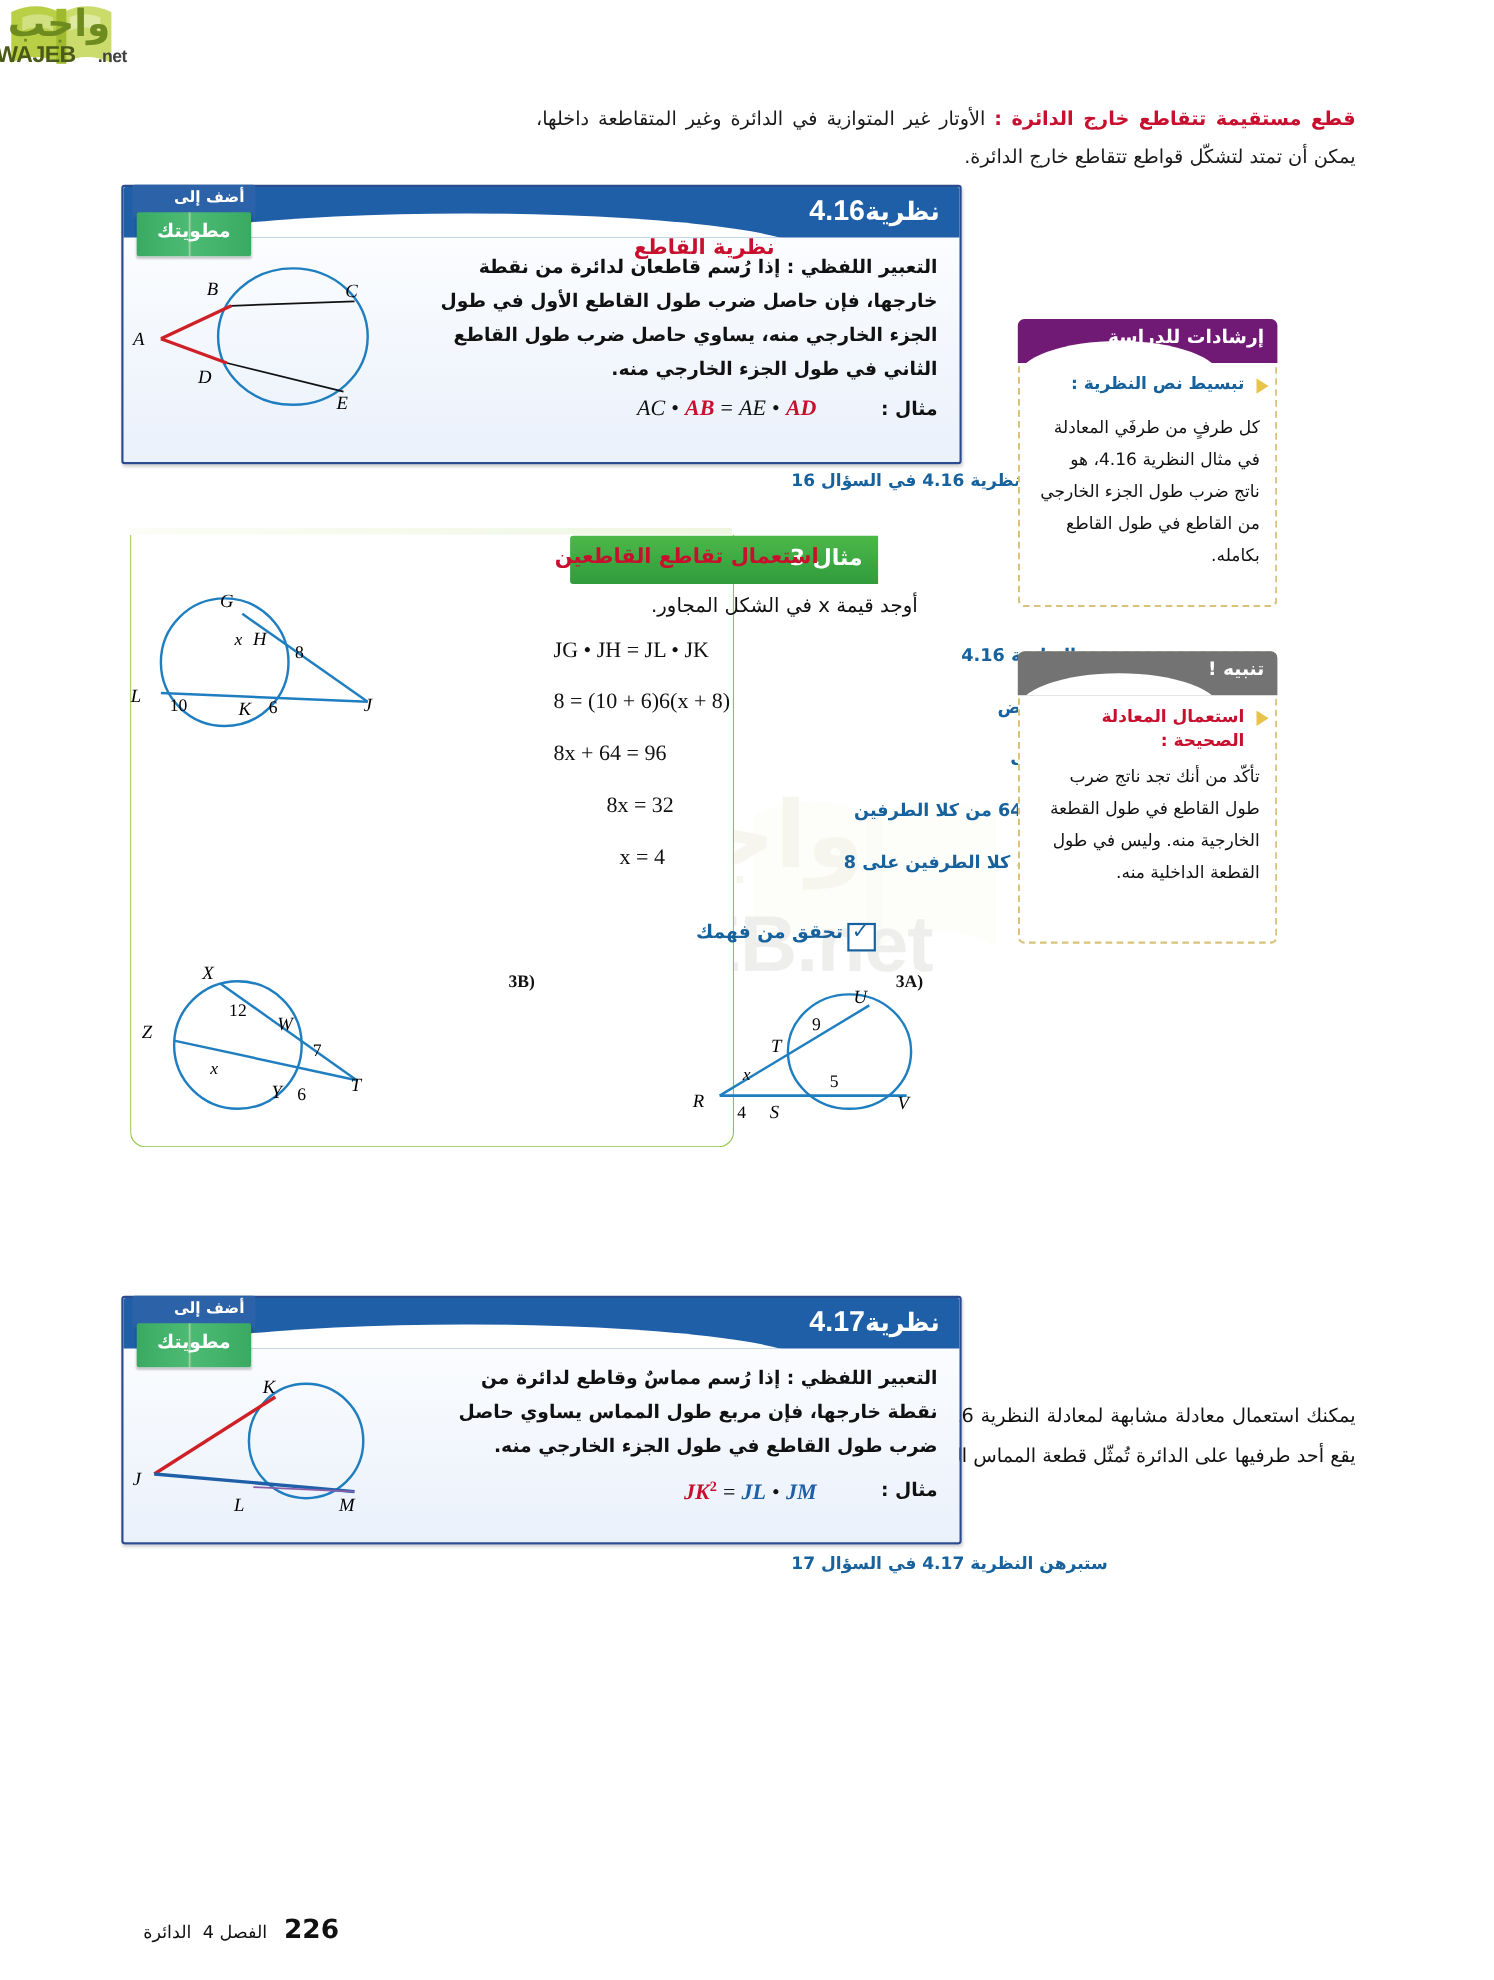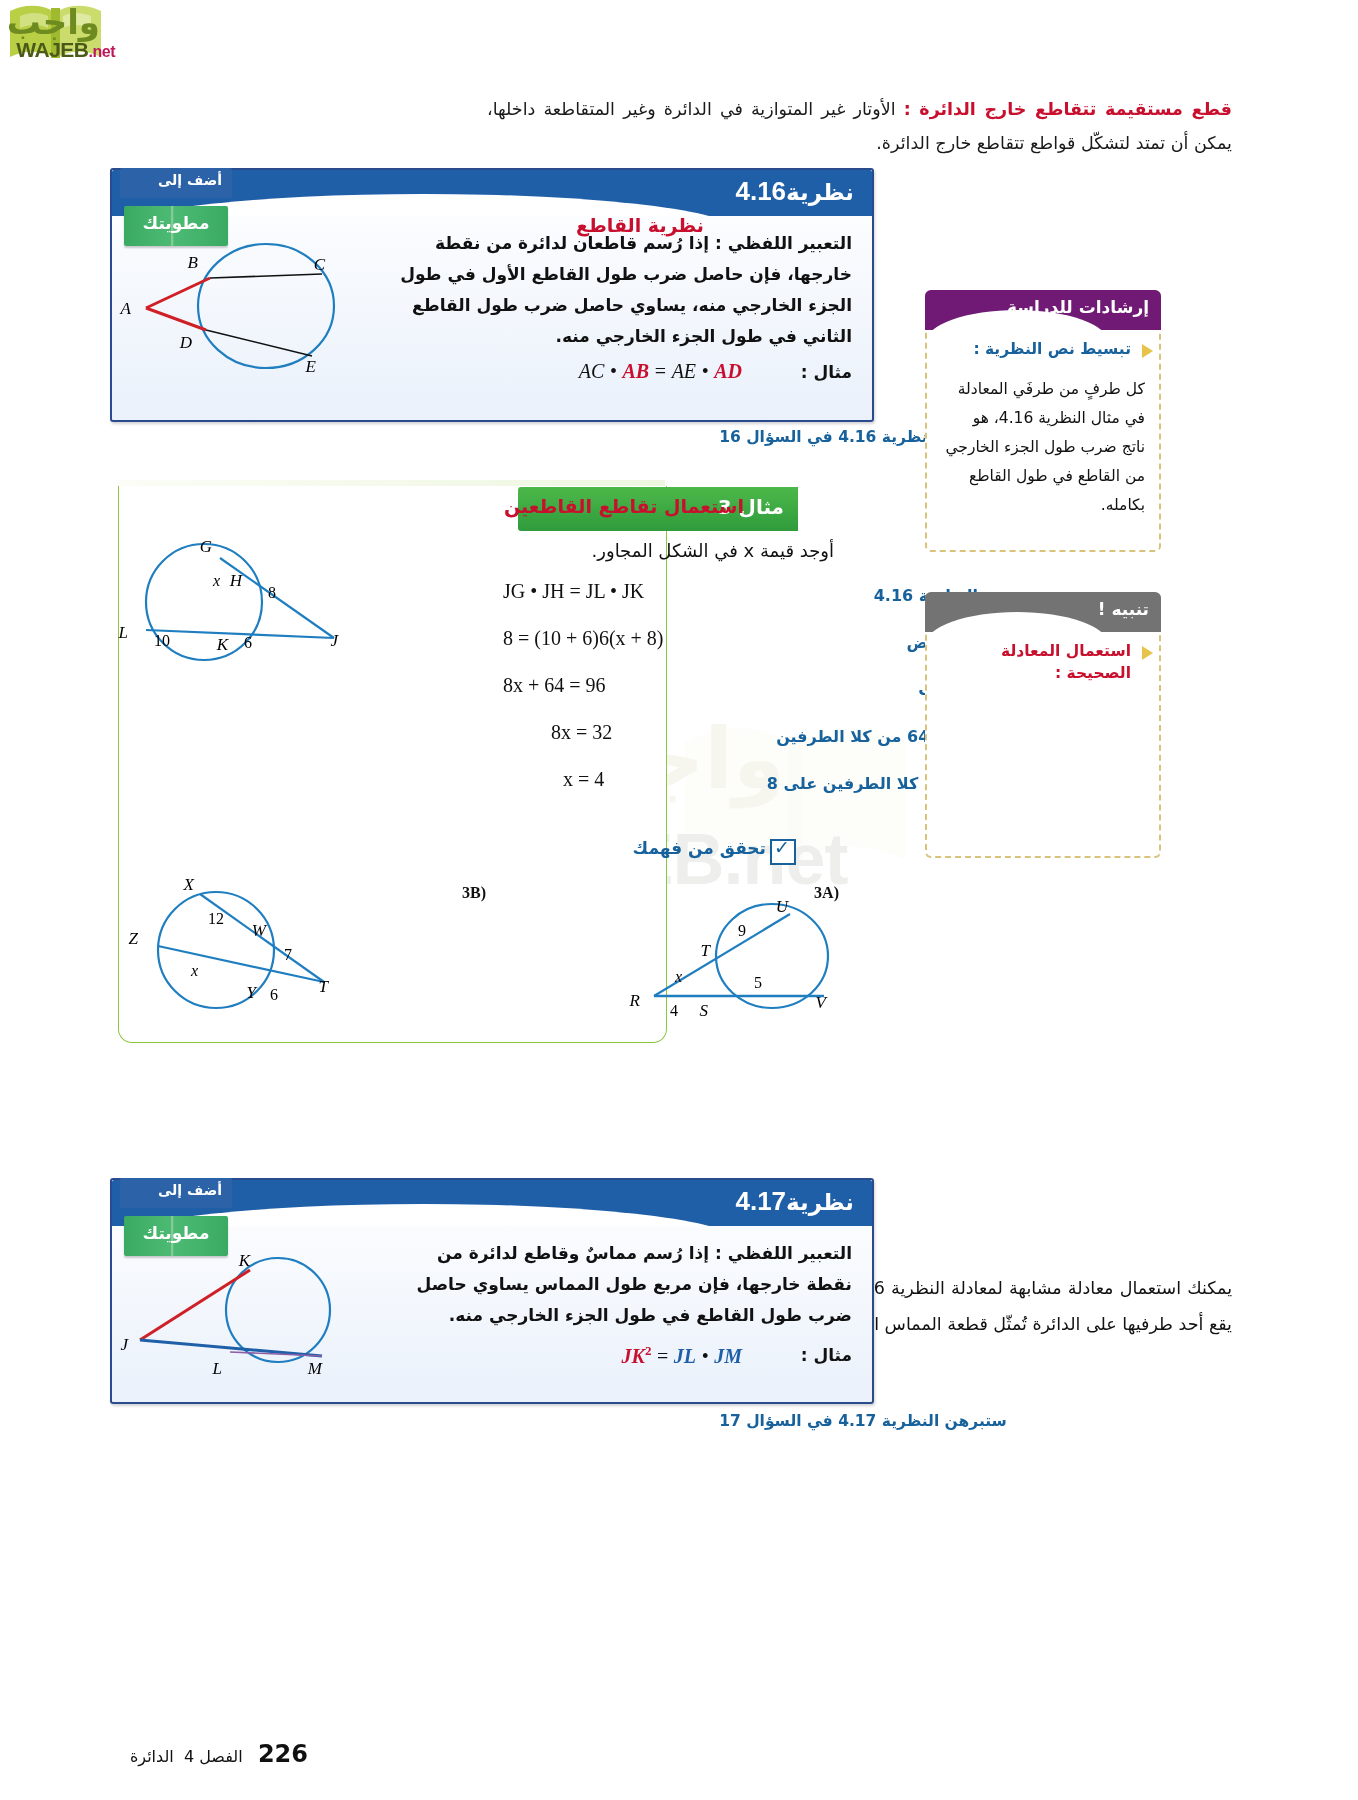--- a/index.html
+++ b/index.html
@@ -21,21 +21,21 @@
       font-size:84px;font-weight:bold;color:#e2e4c8;
       font-family:"DejaVu Sans",sans-serif;}
   .wm-book{position:absolute;left:300px;top:20px;width:230px;height:150px;opacity:.55;}
 
   
   .logo{position:absolute;left:0;top:0;width:210px;height:62px;z-index:6;}
   .logo-ar{position:absolute;right:110px;top:2px;font-size:34px;font-weight:bold;
       color:#6e8b1f;font-family:"DejaVu Sans",sans-serif;}
   .logo-en{position:absolute;right:95px;top:38px;font-size:21px;font-weight:bold;
       color:#4a5a18;letter-spacing:-.5px;}
-  .logo-en .net{color:#be185d;font-size:16px;}
+  .logo-en .net{color:#404040;font-size:16px;margin-left:20px;}
   .logo-book{position:absolute;left:8px;top:2px;width:95px;height:58px;}
 
   
   .ar{font-family:"DejaVu Sans","Liberation Sans",sans-serif;direction:rtl;}
   .mi{font-family:"Liberation Serif","DejaVu Serif",serif;font-style:italic;}
   .mn{font-family:"Liberation Serif","DejaVu Serif",serif;}
 
   .intro{position:absolute;right:126px;top:92px;width:745px;
       font-size:17.5px;line-height:34px;color:#1a1a1a;text-align:justify;}
   .intro b.red{color:#c8102e;font-weight:bold;}
@@ -51,21 +51,21 @@
   .thm-num{position:absolute;right:14px;top:6px;font-size:26px;font-weight:bold;color:#fff;
       font-family:"Liberation Sans",sans-serif;z-index:3;}
   .thm-num .w{font-size:23px;margin-right:4px;}
   .thm-title{position:absolute;right:168px;top:44px;font-size:19px;font-weight:bold;
       color:#c8102e;z-index:4;}
 
   .foldtab{position:absolute;left:8px;top:-2px;width:112px;height:84px;z-index:5;}
   .foldtab .t1{position:absolute;left:0;top:0;width:112px;height:30px;background:#2b62a8;
       border-radius:2px;}
   .foldtab .t1 span{position:absolute;right:10px;top:4px;font-size:14px;color:#fff;font-weight:bold;}
-  .foldtab .t2{position:absolute;left:4px;top:38px;width:104px;height:40px;
+  .foldtab .t2{position:absolute;left:4px;top:25px;width:104px;height:40px;
       background:linear-gradient(90deg,#3aaa63 0%,#4cba72 45%,#9fd3a9 46%,#4cba72 48%,#3aaa63 100%);
       border-radius:2px;box-shadow:0 2px 2px rgba(0,0,0,.2);}
   .foldtab .t2 span{position:absolute;left:0;right:0;top:7px;text-align:center;font-size:17px;
       color:#fff;font-weight:bold;}
 
   .thm-body{position:absolute;font-size:17px;line-height:31px;font-weight:bold;
       color:#111;text-align:right;}
   .thm-eg-lbl{position:absolute;font-size:17px;font-weight:bold;color:#111;}
   .thm-eq{position:absolute;font-size:20px;color:#111;}
   .thm-eq .r{color:#c8102e;font-weight:bold;}
@@ -312,20 +312,21 @@
     <div class="side-sub blue ar" style="top:46px;width:188px;">تبسيط نص النظرية :</div>
     <div class="side-txt ar" style="top:72px;width:200px;margin-top:11px;">كل طرفٍ من طرفَي المعادلة في مثال النظرية 4.16، هو ناتج ضرب طول الجزء الخارجي من القاطع في طول القاطع بكامله.</div>
   </div>
 
   <div class="side" style="left:925px;top:592px;width:232px;height:262px;">
     <div class="side-bar red">
       <span class="ar">تنبيه !</span>
     </div>
     <div class="arrowy" style="right:6px;top:52px;"></div>
     <div class="side-sub ar" style="top:46px;width:188px;">استعمال المعادلة الصحيحة :</div>
+    <div class="side-txt ar" style="top:98px;width:200px;">تأكّد من أنك تجد ناتج ضرب طول القاطع في طول القطعة الخارجية منه. وليس في طول القطعة الداخلية منه.</div>
   </div>
 
   <div class="midpara ar">يمكنك استعمال معادلة مشابهة لمعادلة النظرية 4.16 عندما يتقاطع مماس وقاطع خارج الدائرة، وفي هذه الحالة المماس أو قطعة المماس التي يقع أحد طرفيها على الدائرة تُمثّل قطعة المماس الخارجية، وقطعة المماس الكلية في آنٍ معًا.</div>
 
   <div class="thm" style="left:110px;top:1178px;width:760px;height:222px;">
     <div class="thm-bar"></div>
     <div class="thm-num">
       <span class="ar w">نظرية</span><span>4.17</span>
     </div>
 

